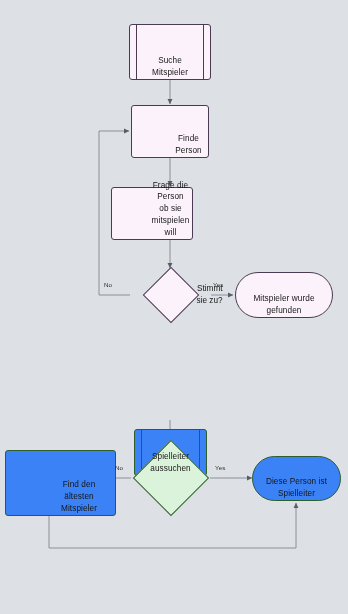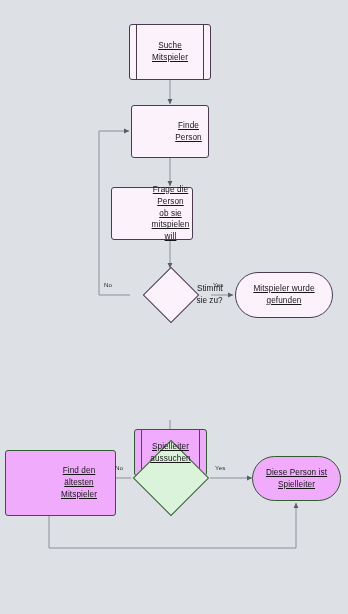--- a/index.html
+++ b/index.html
@@ -24,38 +24,37 @@
     left: 0;
     top: 0;
     width: 348px;
     height: 614px;
     overflow: visible;
   }
   .node {
     position: absolute;
     box-sizing: border-box;
     display: flex;
-    align-items: center;
+    align-items: flex-end;
     justify-content: center;
     text-align: center;
     font-size: 8.2px;
     line-height: 1.45;
     color: #1b1b1b;
     letter-spacing: 0.1px;
-    text-decoration: underline;
   }
   
   .pink {
     background: #fbf2fb;
     border: 1.2px solid #4a3b52;
     color: #161616;
   }
   
   .green {
-    background: #f0abfc;
+    background: #3b82f6;
     border: 1.2px solid #2e5d2e;
     color: #161616;
   }
   .rect {
     border-radius: 3px;
     padding-left: 37px;
   }
   .terminator {
     border-radius: 999px;
   }

